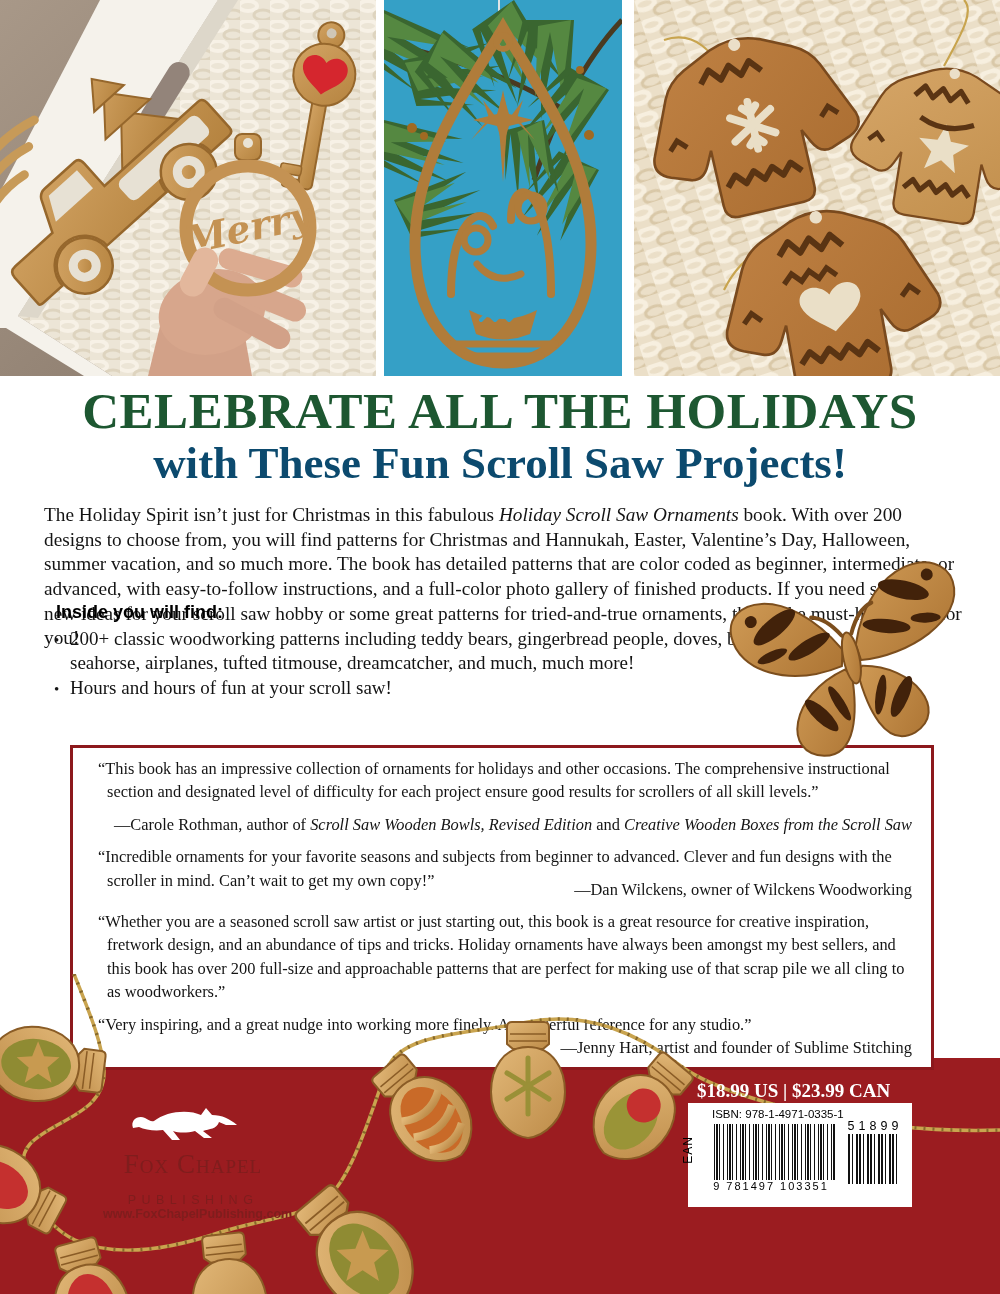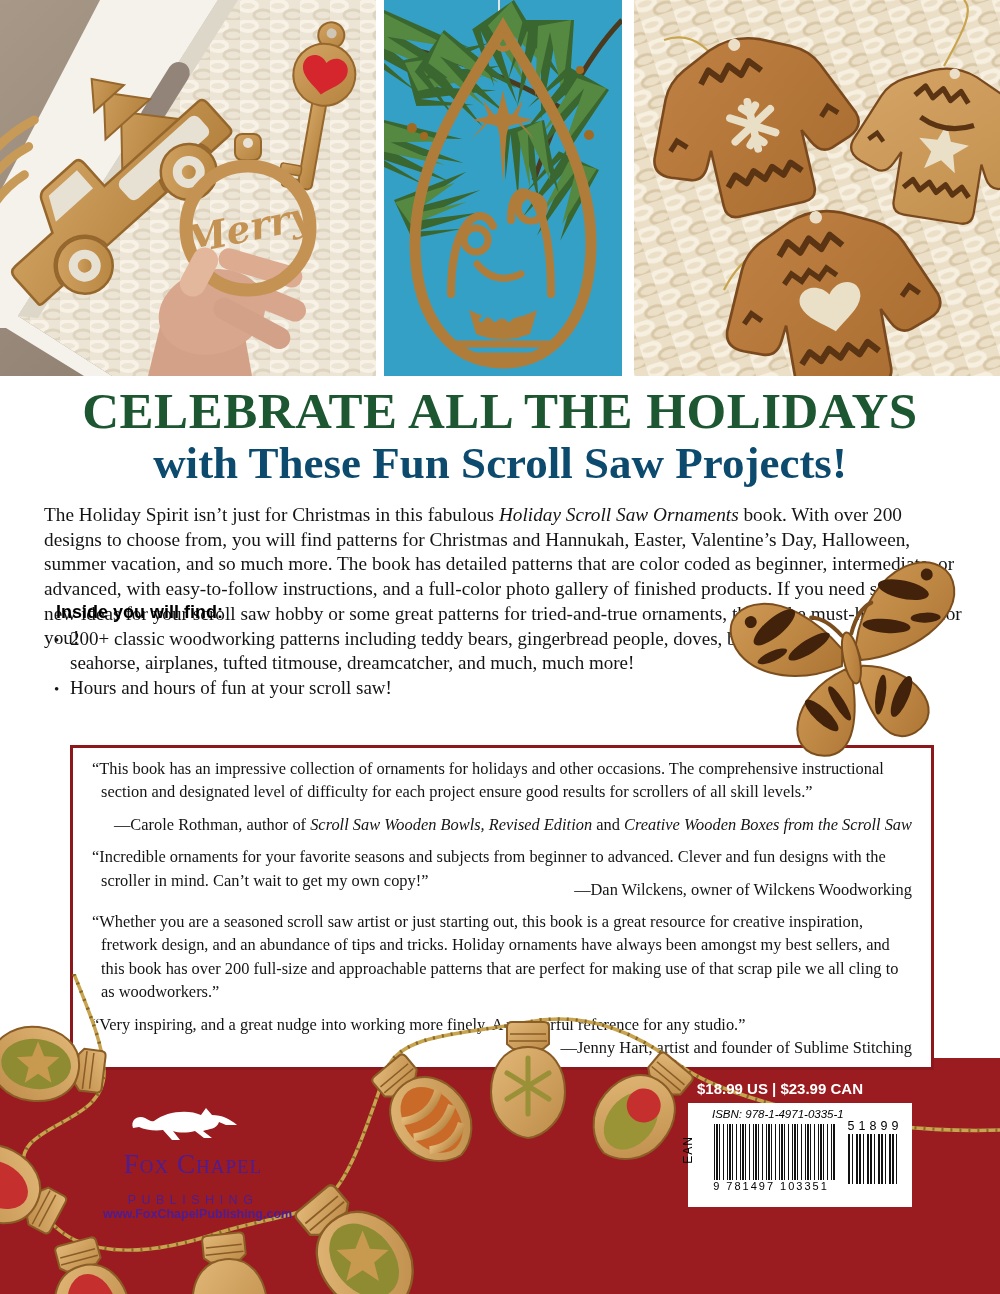--- a/index.html
+++ b/index.html
@@ -22,36 +22,36 @@
   .it{font-style:italic;}
   .inside{position:absolute;top:601px;left:44px;right:170px;}
   .inside h3{margin:0 0 4px 12px;font-family:"Liberation Sans",sans-serif;font-size:18px;line-height:22px;color:#000;}
   .inside ul{margin:0;padding:0;list-style:none;font-size:19px;line-height:24.4px;}
   .inside li{padding-left:26px;position:relative;}
   .inside li::before{content:"•";position:absolute;left:10px;font-size:15px;top:1px;}
 
   .butterfly{position:absolute;left:720px;top:550px;z-index:5;}
 
   .quotebox{position:absolute;left:70px;top:745px;width:864px;min-height:276px;background:#fff;
-            border:3px solid #8c181c;padding:9px 19px 8px 19px;z-index:2;}
+            border:3px solid #8c181c;padding:9px 19px 8px 25px;z-index:2;}
   .quote{font-size:16.4px;line-height:23.4px;margin:0 0 9px 0;text-indent:-9px;padding-left:9px;}
   .attr{font-size:16.4px;line-height:23.4px;text-align:right;}
   .pullup{margin-top:-23.4px;}
 
   
   .footer{position:absolute;left:0;top:1058px;width:1000px;height:236px;background:#9b1c20;}
-  .logo{position:absolute;left:103px;top:1104px;width:180px;text-align:center;color:#4c1d95;z-index:10;}
+  .logo{position:absolute;left:103px;top:1104px;width:180px;text-align:center;color:#7f1d1d;z-index:10;}
   .logo .fcname{font-size:27px;font-variant:small-caps;letter-spacing:1px;line-height:1.05;margin-top:2px;}
   .logo .fcsub{font-family:"Liberation Sans",sans-serif;font-size:12.5px;letter-spacing:5.5px;margin-top:15px;}
   .logo .fcurl{font-family:"Liberation Sans",sans-serif;font-weight:bold;font-size:12.5px;letter-spacing:0;}
-  .price{position:absolute;left:697px;top:1080px;color:#fff;font-family:Liberation Sans, sans-serif;
-         font-weight:bold;font-size:15px;z-index:11;}
+  .price{position:absolute;left:697px;top:1080px;color:#fff;font-family:Liberation Serif, serif;
+         font-weight:bold;font-size:19px;z-index:11;}
   .barcode{position:absolute;left:688px;top:1103px;width:224px;height:104px;background:#fff;z-index:10;
            font-family:"Liberation Sans",sans-serif;color:#000;}
-  .bc-isbn{position:absolute;left:24px;top:5px;width:130px;text-align:center;font-size:11.5px;white-space:nowrap;font-style:italic;}
+  .bc-isbn{position:absolute;left:24px;top:5px;width:130px;text-align:center;font-size:11.5px;white-space:nowrap;}
   .bc-ean{position:absolute;left:-14px;top:40px;font-size:12px;transform:rotate(-90deg);letter-spacing:1px;}
   .bc-bars{position:absolute;left:26px;top:21px;width:122px;height:56px;
            background:repeating-linear-gradient(90deg,#111 0 1px,#fff 1px 2px,#111 2px 4px,#fff 4px 5px,#111 5px 6px,#fff 6px 9px,#111 9px 10px,#fff 10px 13px);}
   .bc-digits{position:absolute;left:8px;top:77px;width:150px;text-align:center;font-size:11px;letter-spacing:2px;white-space:nowrap;}
   .bc-supp-digits{position:absolute;left:158px;top:16px;width:58px;text-align:center;font-size:12.5px;letter-spacing:4px;}
   .bc-supp-bars{position:absolute;left:160px;top:31px;width:52px;height:50px;
            background:repeating-linear-gradient(90deg,#111 0 2px,#fff 2px 4px,#111 4px 5px,#fff 5px 8px,#111 8px 10px,#fff 10px 11px);}
   .garland{position:absolute;left:0;top:974px;z-index:8;pointer-events:none;}
 </style>
 </head>

